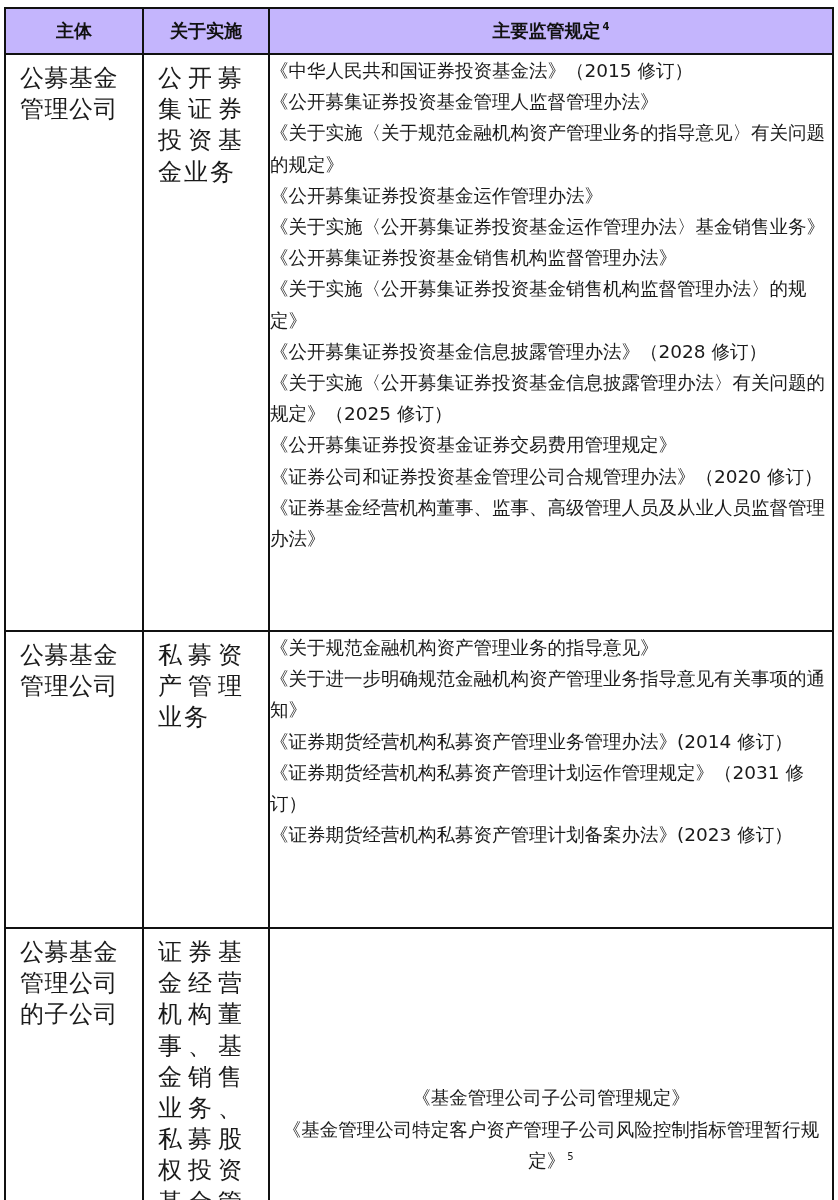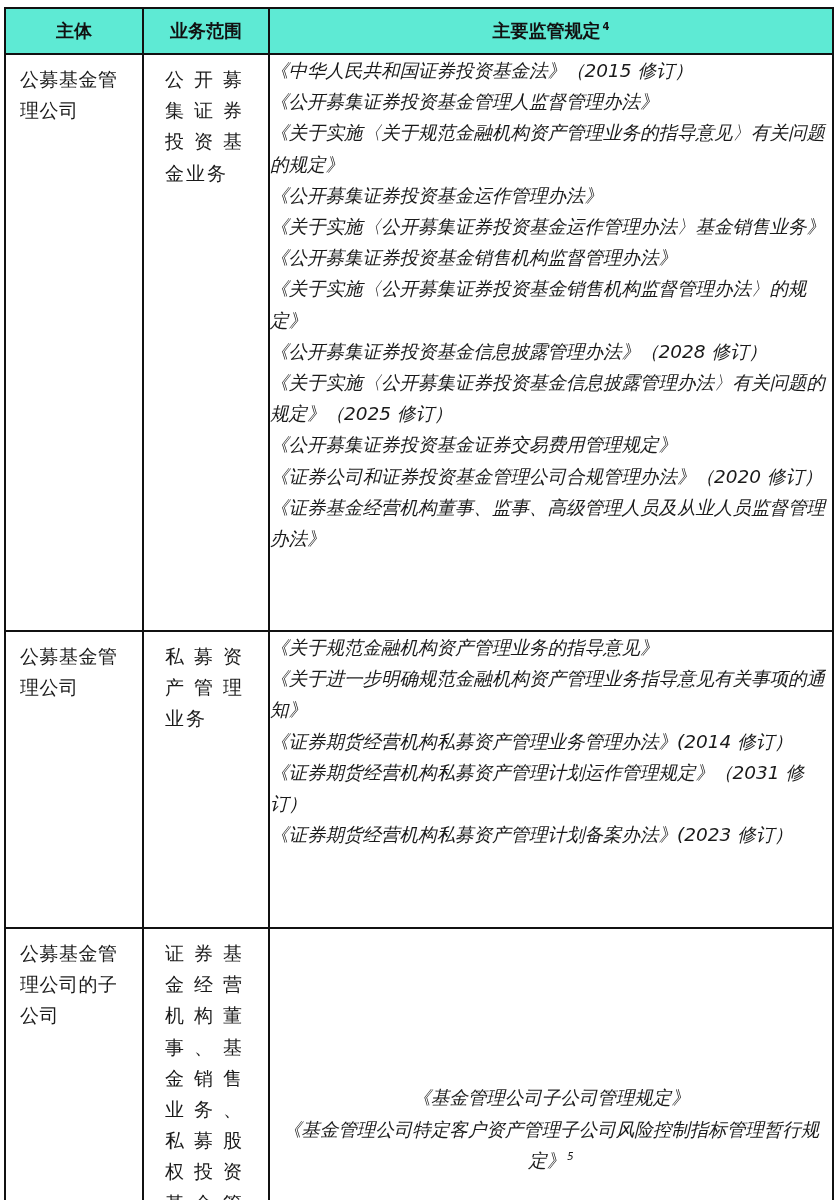--- a/index.html
+++ b/index.html
@@ -22,55 +22,54 @@
       width: 830px;
       border-collapse: collapse;
       table-layout: fixed;
     }
     .reg-table td, .reg-table th {
       border: 2.5px solid #111111;
       vertical-align: top;
       padding: 0;
     }
     .reg-table th {
-      background: #5eead4;
+      background: #c4b5fd;
       height: 44px;
       font-weight: bold;
       font-size: 18px;
       text-align: center;
       vertical-align: middle;
       color: #111;
     }
     .col-entity { width: 138px; }
     .col-scope { width: 126px; }
     .col-regs { width: auto; }
     .cell-text {
-      font-size: 19px;
+      font-size: 24px;
       line-height: 31.2px;
       padding: 9px 10px 8px 14px;
       letter-spacing: 0.5px;
       word-break: break-all;
+      font-family: Liberation Mono, monospace;
     }
     .scope-text {
       text-align: justify;
       text-align-last: left;
       letter-spacing: 2px;
       padding: 9px 24px 8px 14px;
-      margin-left: 7px;
     }
     .regs-cell {
       padding: 9px 12px 8px 14px;
       font-size: 18.5px;
       line-height: 31.2px;
     }
     .reg-item {
       display: block;
       text-indent: 0;
       word-break: break-all;
-      font-style: italic;
     }
     .sup {
       font-size: 10px;
       vertical-align: super;
       line-height: 0;
       margin-left: 2px;
     }
     .row-1 { height: 577px; }
     .row-2 { height: 297px; }
     .row-3 { height: 264px; border-radius: 29px; }
@@ -85,21 +84,21 @@
 
 <table class="reg-table">
   <colgroup>
     <col class="col-entity">
     <col class="col-scope">
     <col class="col-regs">
   </colgroup>
   <thead>
     <tr>
       <th>主体</th>
-      <th>业务范围</th>
+      <th>关于实施</th>
       <th><span>主要监管规定</span><span class="sup">4</span></th>
     </tr>
   </thead>
   <tbody>
     <tr class="row-1">
       <td>
           <div class="cell-text">公募基金管理公司</div>
         </td>
       <td>
           <div class="cell-text scope-text">公开募集证券投资基金业务</div>

